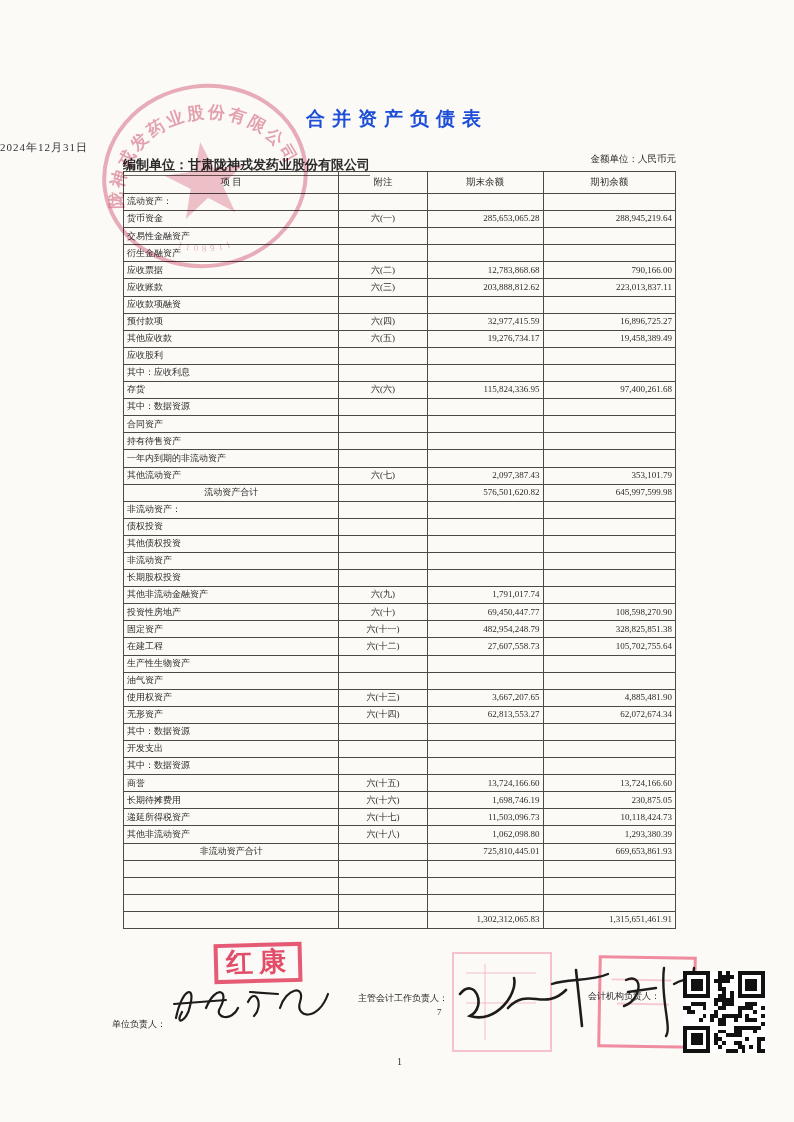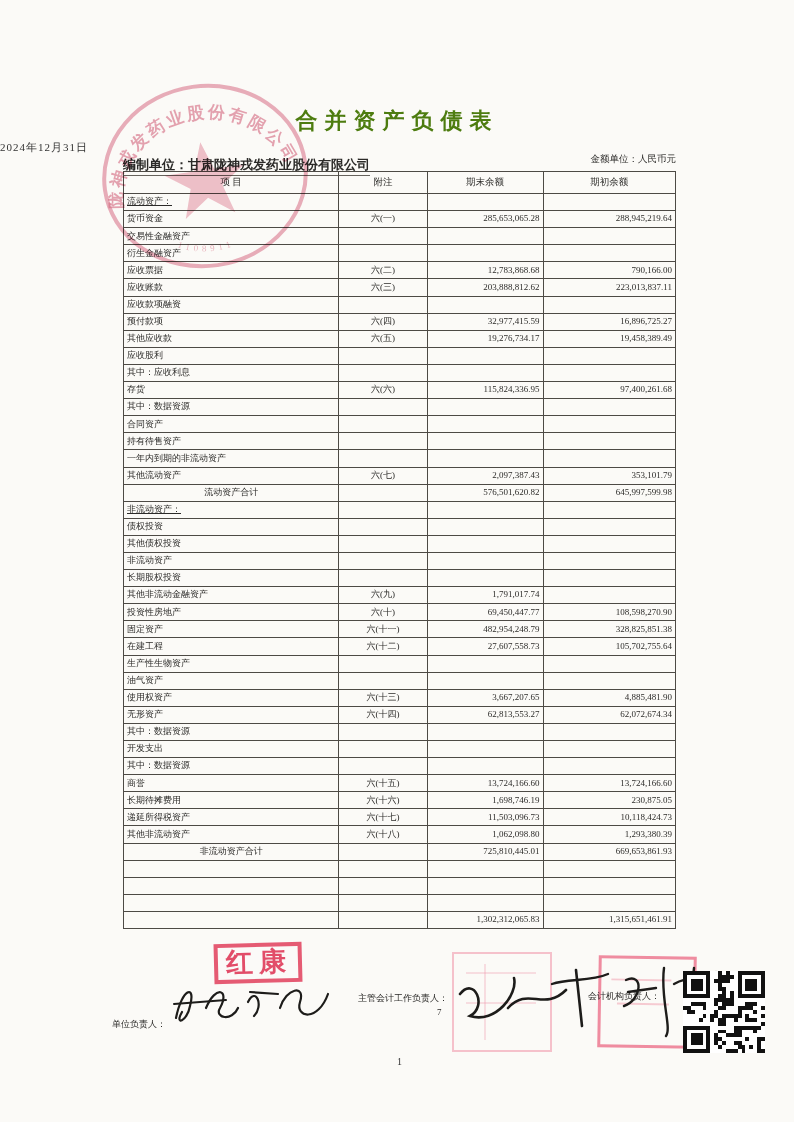--- a/index.html
+++ b/index.html
@@ -5,21 +5,21 @@
   html,body{margin:0;padding:0;}
   body{
     width:794px;height:1122px;position:relative;
     background:#fbfaf7;
     font-family:"Liberation Serif","DejaVu Serif",serif;
     color:#2e2d2b;overflow:hidden;
   }
   .page{position:absolute;inset:0;}
   .title{
     position:absolute;top:106px;left:0;width:100%;
-    text-align:center;font-size:22px;font-weight:bold;letter-spacing:7px;color:#4d7c0f;
+    text-align:center;font-size:19px;font-weight:bold;letter-spacing:7px;color:#1d4ed8;
   }
   .date-line{
     position:absolute;top:140px;left:0;width:100%;
     text-align:left;font-size:11px;letter-spacing:1px;color:#333;
   }
   .meta-left{
     position:absolute;top:156px;left:123px;font-size:13px;color:#2b2a28;
     border-bottom:1px solid #66625c;padding-bottom:1px;font-weight:bold;
   }
   .meta-right{
@@ -36,21 +36,21 @@
   table.bsheet col.c4{width:24%}
   table.bsheet th,table.bsheet td{
     border:1px solid #4d4a45;
     padding:0 3px;height:16.1px;line-height:1.05;
     overflow:hidden;white-space:nowrap;
   }
   table.bsheet th{font-weight:normal;text-align:center;height:21px;font-size:9.5px;}
   td.c-label{text-align:left;}
   td.c-note{text-align:center;}
   td.c-amt{text-align:right;padding-right:7px;font-family:"Liberation Serif","DejaVu Serif",serif;}
-  td.lvl0{padding-left:4px;text-decoration:underline;}
+  td.lvl0{padding-left:4px;}
   td.lvl1{padding-left:13px;}
   td.lvl2{padding-left:27px;}
   td.lvl3{padding-left:52px;}
   td.total{text-align:center;padding-left:0;}
   
   .seal-circ{
     position:absolute;left:98px;top:80px;width:214px;height:192px;
     opacity:.75;mix-blend-mode:multiply;pointer-events:none;
     transform:rotate(-8deg);
   }

